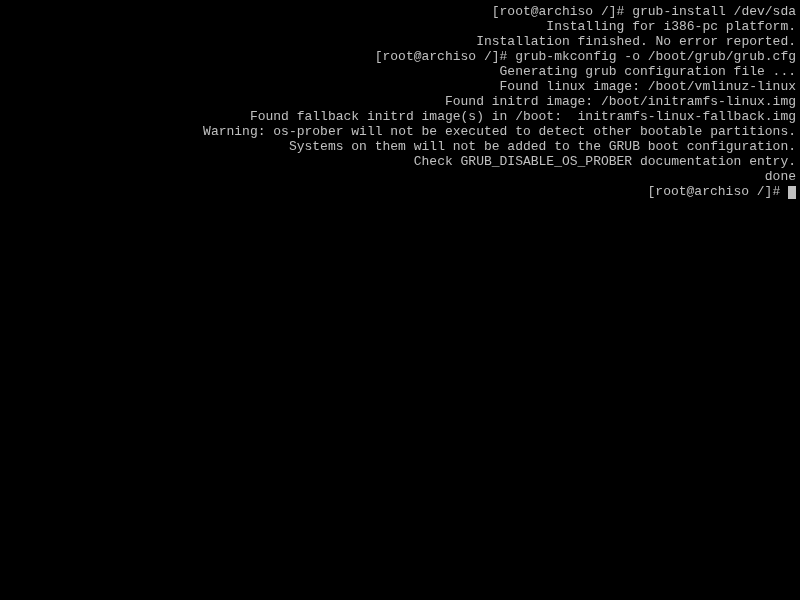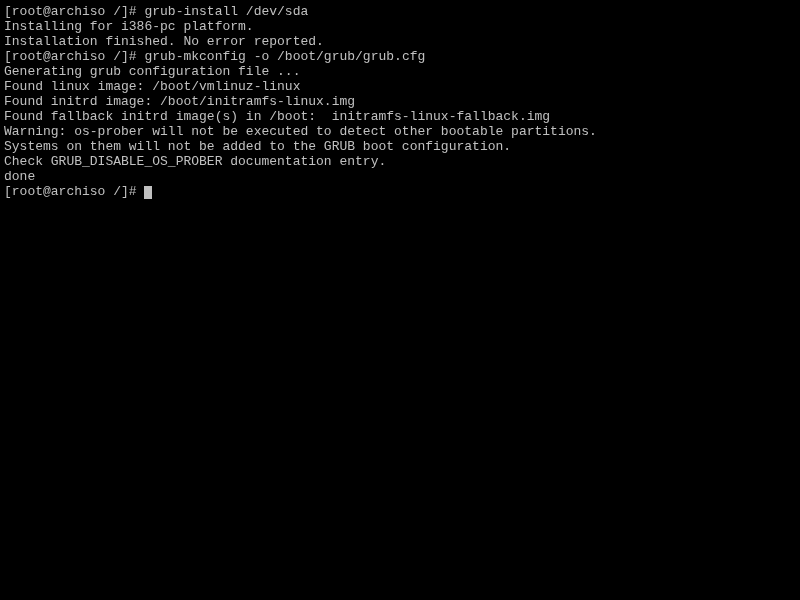--- a/index.html
+++ b/index.html
@@ -13,20 +13,21 @@
       background: #000000;
       color: #c0c0c0;
       font-family: "Courier New", monospace;
       font-size: 13px;
       line-height: 15px;
       padding: 4px;
       overflow: hidden;
     }
     .terminal {
       white-space: pre;
+      text-align: right;
     }
     .line {
       display: block;
     }
     .prompt {
       color: #c0c0c0;
     }
     .cursor {
       display: inline-block;
       width: 8px;

